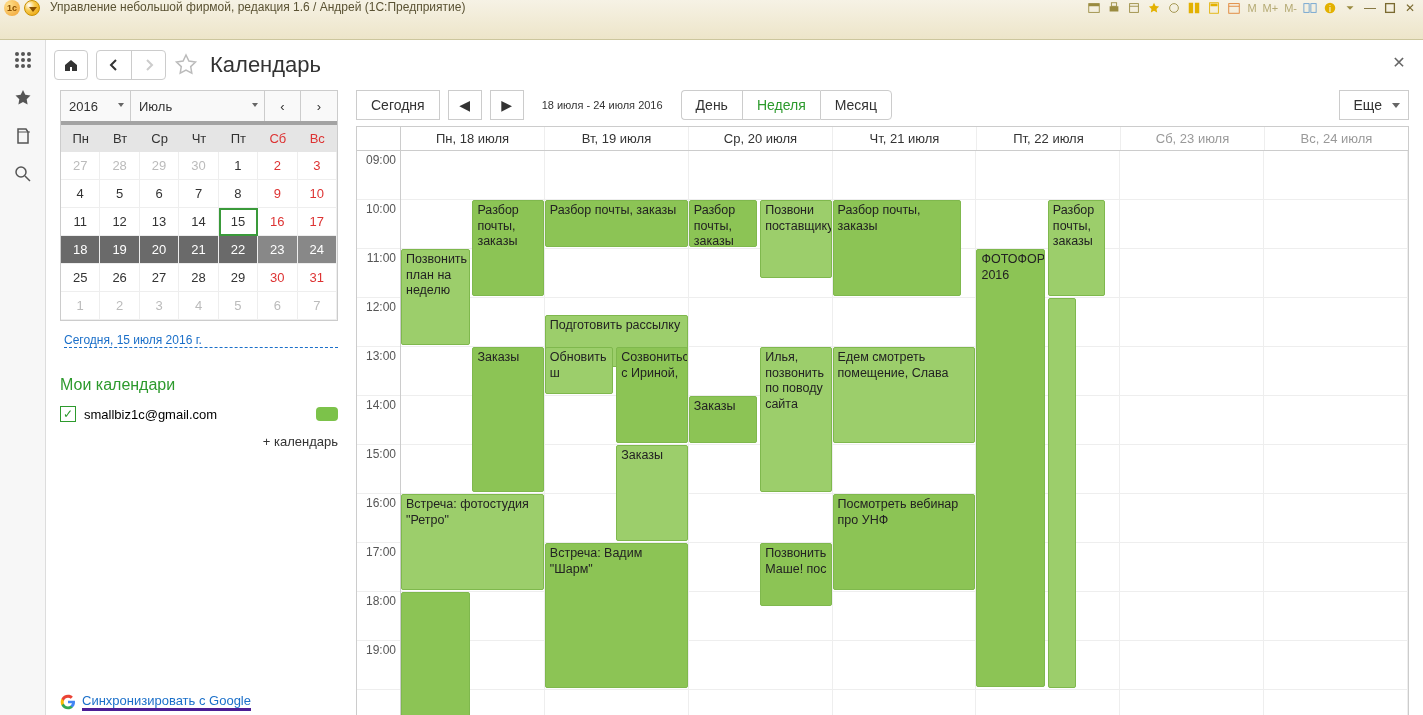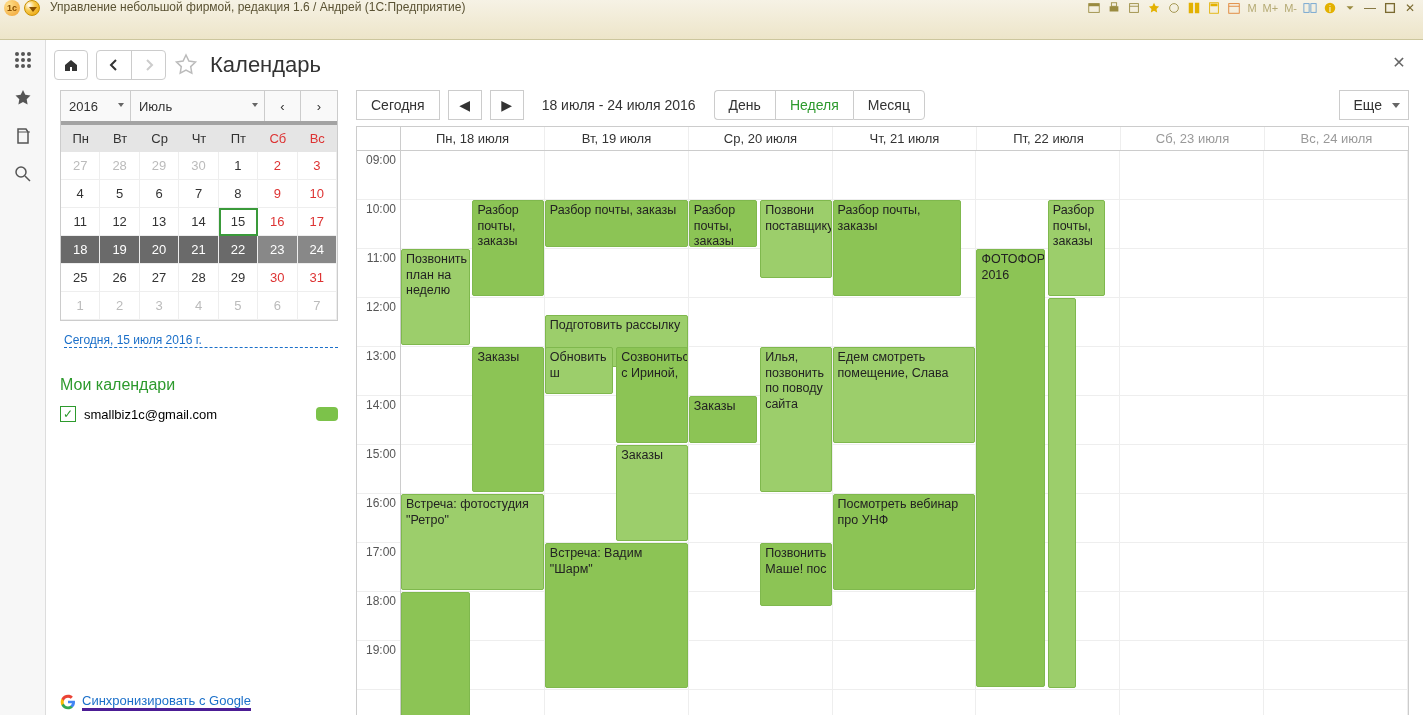--- a/index.html
+++ b/index.html
@@ -61,21 +61,21 @@
 
 .cal-area { flex:1; display:flex; flex-direction:column; overflow:hidden; }
 .cal-toolbar { display:flex; align-items:center; gap:8px; margin-bottom:6px; }
 .btn { height:30px; border:1px solid #ccc; border-radius:0; background:#fff; display:flex; align-items:center; justify-content:center; padding:0 14px; font-size:14px; color:#333; }
 .btn.small { padding:0; width:34px; }
 .btn.active { color:#2d9a2d; }
 .seg { display:flex; }
 .seg .btn { border-radius:0; border-right:none; }
 .seg .btn:first-child { border-radius:4px 0 0 4px; }
 .seg .btn:last-child { border-radius:0 4px 4px 0; border-right:1px solid #ccc; }
-.range { font-size:14px; color:#333; margin:0 10px; }
+.range { font-size:11px; color:#333; margin:0 10px; }
 .more-btn { margin-left:auto; position:relative; padding-right:26px; }
 .more-btn::after { content:""; position:absolute; right:8px; top:12px; border-left:4px solid transparent; border-right:4px solid transparent; border-top:5px solid #666; }
 
 .grid-wrap { flex:1; border:1px solid #ccc; position:relative; overflow:hidden; display:flex; flex-direction:column; }
 .day-head { display:flex; height:24px; border-bottom:1px solid #ccc; background:#fff; }
 .timecol-w { width:44px; }
 .day-head .timecol-w { border-right:1px solid #ccc; }
 .day-head .dh { flex:1; display:flex; align-items:center; justify-content:center; font-size:13px; color:#333; border-right:1px solid #eee; }
 .day-head .dh:last-child { border-right:none; }
 .day-head .dh.wk { color:#999; }
@@ -297,20 +297,21 @@
         </div>
         <a class="today-link">Сегодня, 15 июля 2016 г.</a>
         <div class="mycal-title">Мои календари</div>
         <div id="cal-list">
             <div class="cal-row">
               <div class="chk">✓</div>
               <div>smallbiz1c@gmail.com</div>
               <div class="badge" style="background: rgb(124, 194, 74);"></div>
             </div>
           </div>
+        <div class="add-cal">+ календарь</div>
         <div class="sync-row">
           <svg class="g" viewBox="0 0 48 48">
               <path fill="#4285F4" d="M45 24.5c0-1.6-.1-2.8-.4-4H24v7.6h11.8c-.5 2.7-2 5-4.4 6.6v5.4h7.1C42.6 36 45 30.8 45 24.5z"></path>
               <path fill="#34A853" d="M24 46c5.9 0 10.9-2 14.5-5.3l-7.1-5.4c-2 1.3-4.5 2.1-7.4 2.1-5.7 0-10.5-3.8-12.2-9H4.5v5.6C8.1 41.3 15.5 46 24 46z"></path>
               <path fill="#FBBC05" d="M11.8 28.4c-.4-1.3-.7-2.7-.7-4.1s.2-2.8.7-4.1v-5.6H4.5C3 17.6 2 20.9 2 24.3s1 6.7 2.5 9.7l7.3-5.6z"></path>
               <path fill="#EA4335" d="M24 11.3c3.2 0 6.1 1.1 8.3 3.3l6.2-6.2C34.9 4.5 29.9 2.5 24 2.5 15.5 2.5 8.1 7.2 4.5 14.6l7.3 5.6c1.7-5.2 6.5-8.9 12.2-8.9z"></path>
             </svg>
           <a>Синхронизировать с Google</a>
         </div>
       </div>

